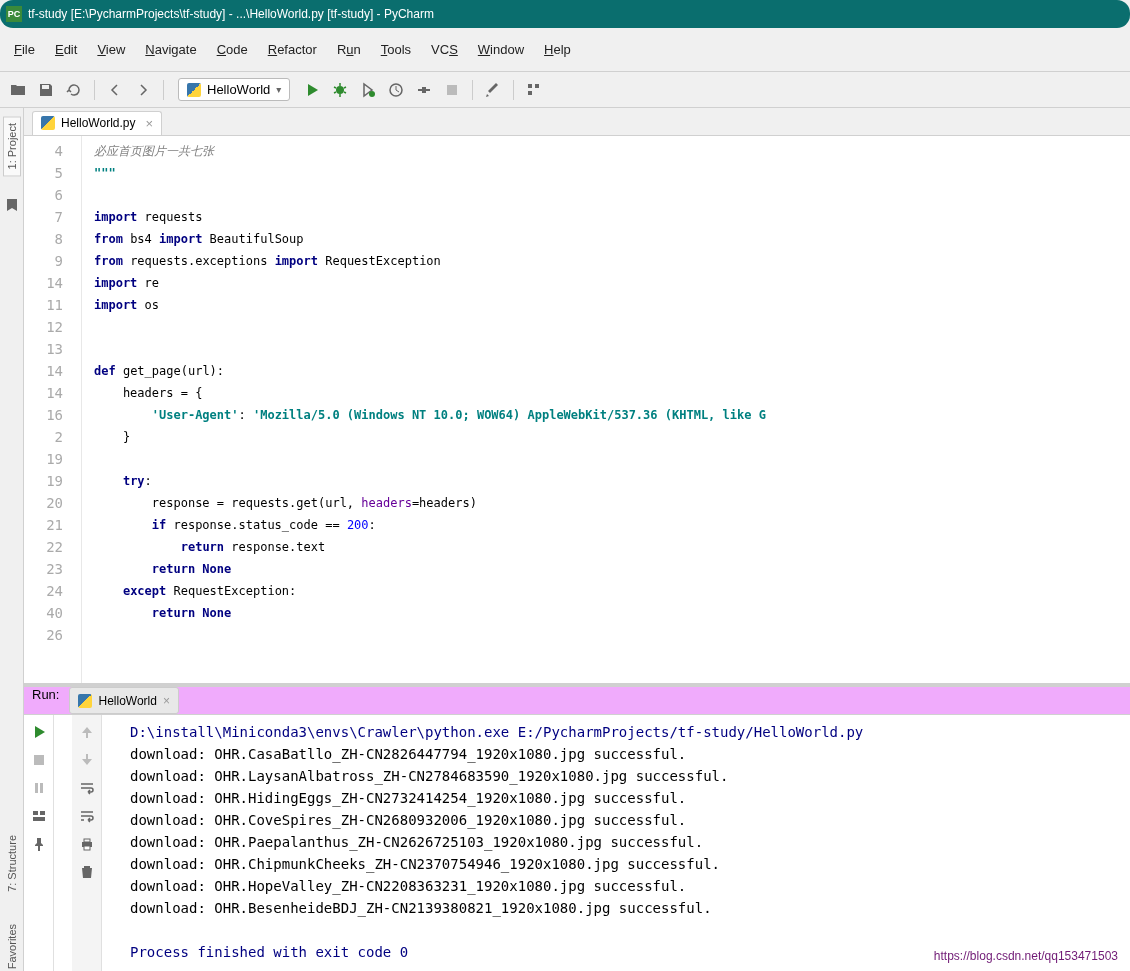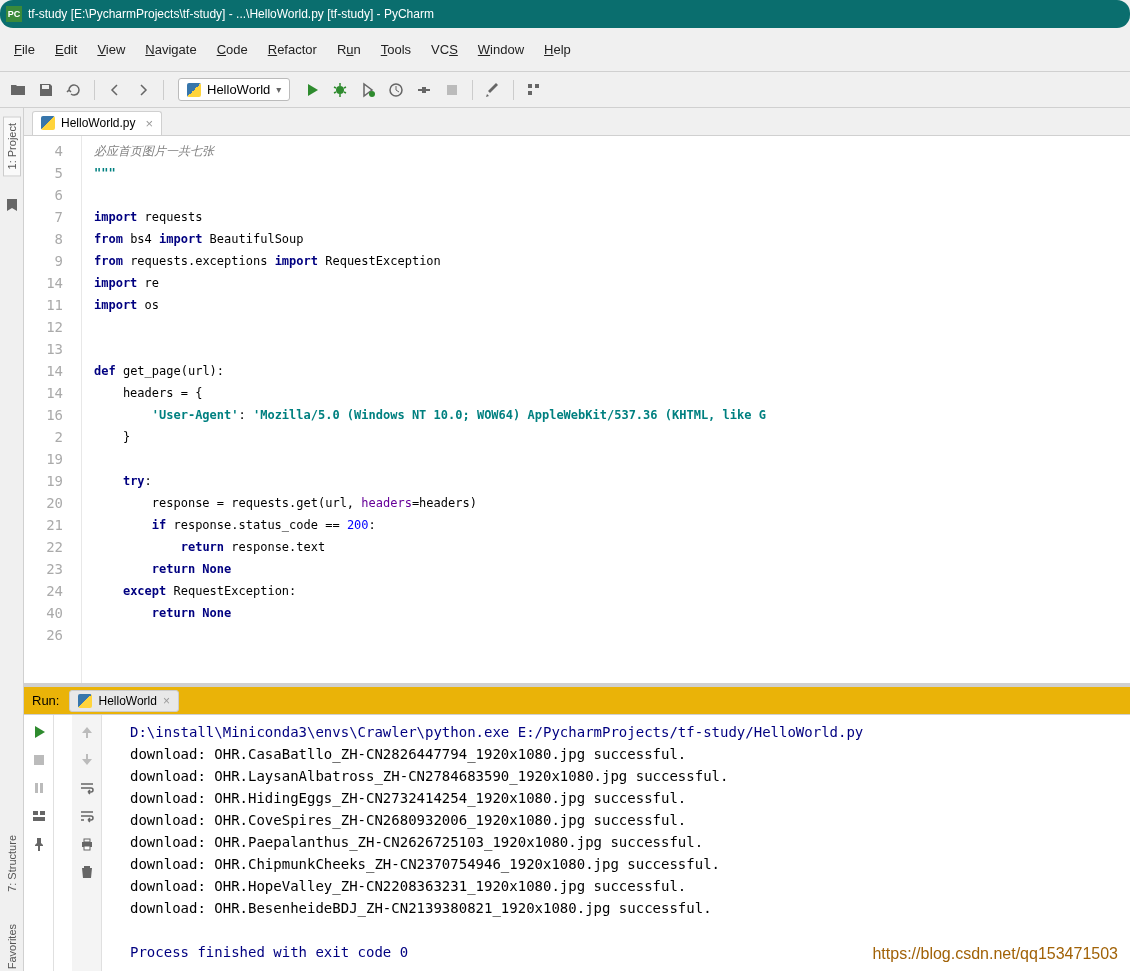--- a/index.html
+++ b/index.html
@@ -35,30 +35,30 @@
 .gutter { width: 58px; background: #fff; border-right: 1px solid #e8e8e8; text-align: right; padding: 4px 18px 4px 0; color: #aaa; font-family: "Consolas", monospace; font-size: 14px; line-height: 22px; user-select: none; position: relative; }
 .code { flex: 1; padding: 4px 0 4px 12px; font-family: "Consolas", monospace; font-size: 12px; line-height: 22px; white-space: pre; overflow: hidden; }
 .code .ln { height: 22px; }
 .c-kw { color: #000080; font-weight: bold; }
 .c-str { color: #008080; font-weight: bold; }
 .c-num { color: #0000ff; }
 .c-self { color: #660099; }
 .c-doc { color: #808080; font-style: italic; }
 
 .run-panel { height: 304px; background: #fff; border-top: 4px solid #d0d0d0; display: flex; flex-direction: column; }
-.run-header { height: 28px; background: #eab308; border-bottom: 1px solid #d0d0d0; display: flex; align-items: center; padding: 0 8px; gap: 10px; }
+.run-header { height: 28px; background: #f0abfc; border-bottom: 1px solid #d0d0d0; display: flex; padding: 0 8px; gap: 10px; }
 .run-tab { background: #e8e8e8; border: 1px solid #ccc; padding: 3px 8px; display: flex; align-items: center; gap: 6px; font-size: 12px; border-radius: 3px; }
 .run-body { flex: 1; display: flex; gap: 18px; }
 .run-left { width: 30px; display: flex; flex-direction: column; align-items: center; padding: 6px 0; gap: 6px; border-right: 1px solid #e0e0e0; }
 .run-left2 { width: 30px; display: flex; flex-direction: column; align-items: center; padding: 6px 0; gap: 6px; border-right: 1px solid #e0e0e0; background: #f4f4f4; }
 .run-btn { width: 22px; height: 22px; display: flex; align-items: center; justify-content: center; color: #666; cursor: pointer; }
 .run-output { flex: 1; padding: 6px 10px; font-family: "Consolas", monospace; font-size: 14px; line-height: 22px; white-space: pre; overflow: hidden; }
 .out-path { color: #000080; }
 .out-exit { color: #000080; }
-.watermark { position: absolute; right: 12px; bottom: 8px; color: #a16207; font-size: 16px; }
+.watermark { position: absolute; right: 12px; bottom: 8px; color: #701a75; font-size: 12px; }
 
 svg { width: 16px; height: 16px; }
 .green { color: #2e8b2e; }
 </style>
 </head>
 <body>
 
 <div class="titlebar">
   <span class="titlebar-icon">PC</span>
   <span>tf-study [E:\PycharmProjects\tf-study] - ...\HelloWorld.py [tf-study] - PyCharm</span>

